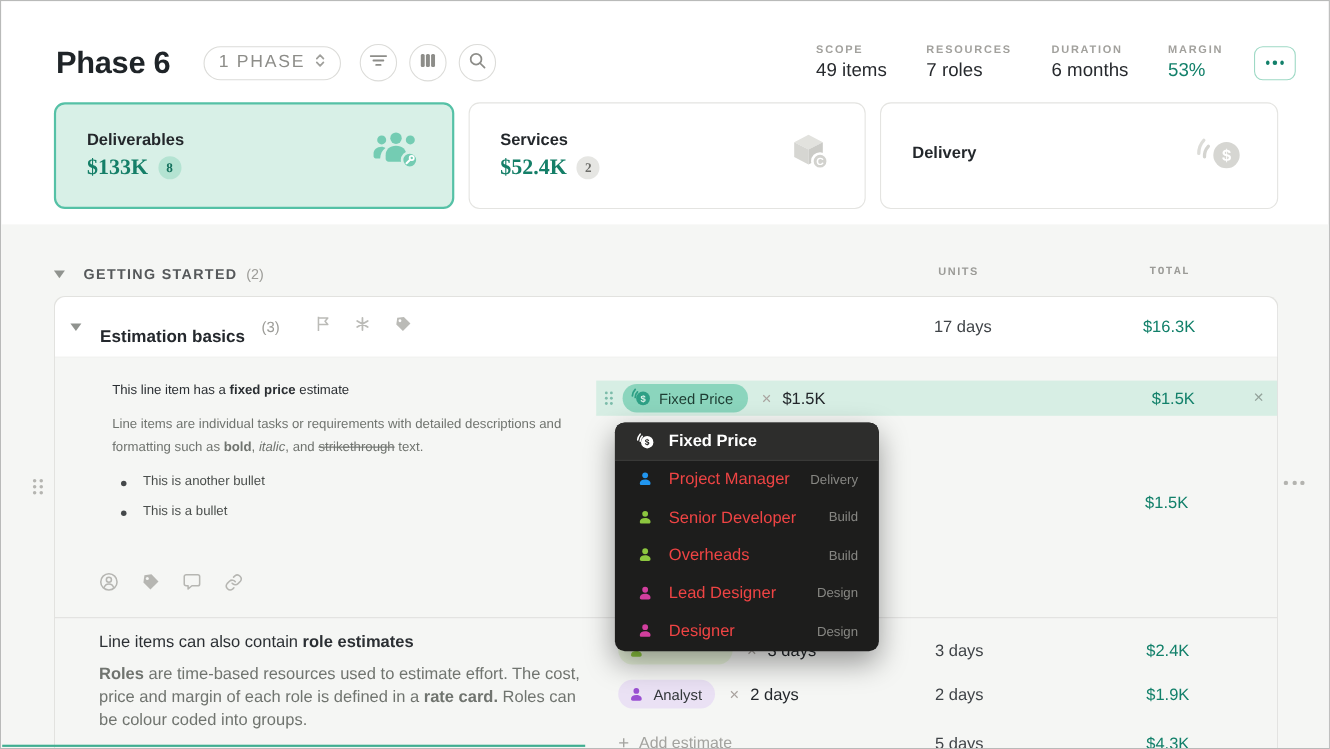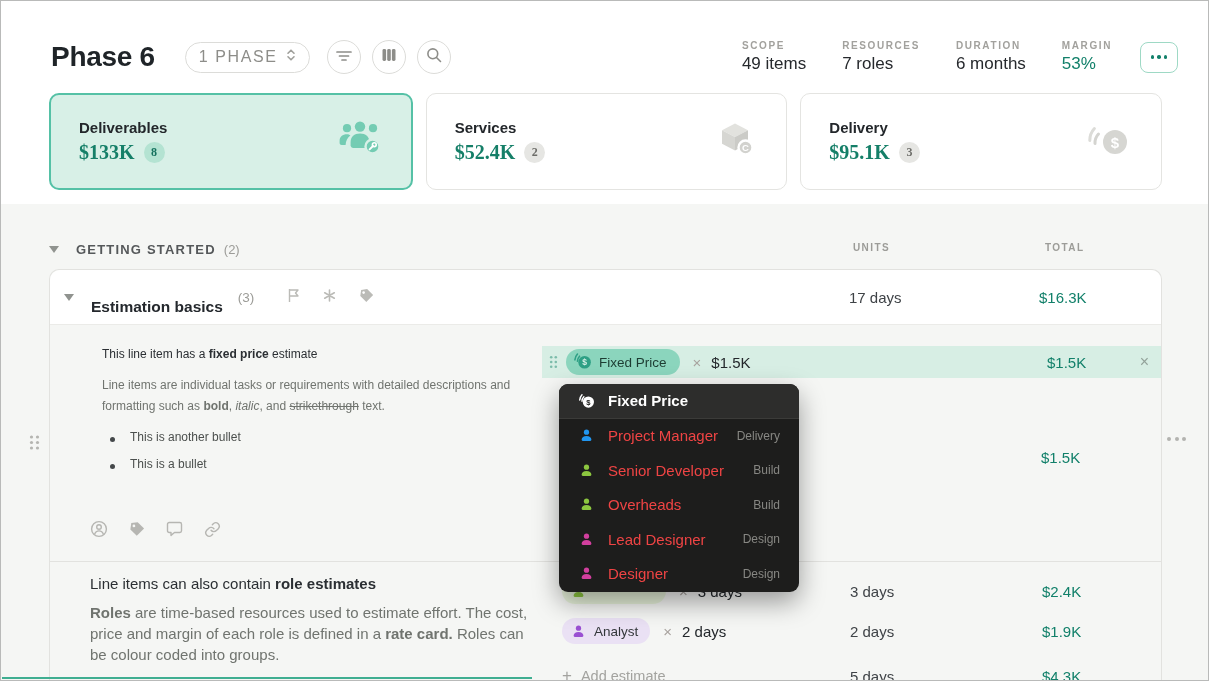--- a/index.html
+++ b/index.html
@@ -42,21 +42,21 @@
   .card.active .card-badge { background:#b4e3d2; color:#14715d; }
 
   
   .section-head { position:absolute; left:48px; top:237px; width:1113px; height:22px; display:flex; align-items:center; }
   .caret { width:0; height:0; border-left:5.5px solid transparent; border-right:5.5px solid transparent;
     border-top:7px solid #90938f; }
   .section-name { margin-left:17px; font-size:13px; font-weight:700; letter-spacing:1.2px; color:#55585a; }
   .section-count { margin-left:8px; font-size:13px; color:#9c9c98; }
   .col-head { position:absolute; top:4px; font-size:10px; font-weight:700; letter-spacing:1.4px; color:#9c9c98; }
   .col-head.units { left:804px; }
-  .col-head.total { left:996px; }
+  .col-head.total { left:996px;font-family:Liberation Mono, monospace; }
 
   
   .group { position:absolute; left:48px; top:268px; width:1113px; height:413px; background:#f5f6f4;
     border:1px solid #e2e2df; border-bottom:none; border-radius:10px 10px 0 0; }
   .group-head { position:relative; height:55px; background:#fff; border-bottom:1px solid #ebebe8;
     border-radius:10px 10px 0 0; display:flex; align-items:center; padding-left:14px; }
   .group-title { margin-left:17px; font-size:15.5px; font-weight:600; color:#24282d;margin-top:20px; }
   .group-count { margin-left:15px; font-size:13.5px; color:#9c9c98; }
   .group-icons { margin-left:34px; display:flex; align-items:center; gap:23px; }
   .gh-units { position:absolute; left:799px; font-size:15px; color:#3f4347; }
@@ -208,24 +208,20 @@
         <path d="M23 3.5l13 6.8L23 17 10 10.3z" fill="#e2e2de"></path>
         <path d="M10 10.3L23 17v13.5l-13-6.8z" fill="#d6d6d2"></path>
         <path d="M36 10.3L23 17v13.5l13-6.8z" fill="#cbcbc7"></path>
         <circle cx="33.5" cy="27.5" r="7" fill="#d2d2ce" stroke="#fff" stroke-width="2.4"></circle>
         <text x="33.5" y="31" text-anchor="middle" font-size="9.5" font-weight="bold" fill="#fff" font-family="Liberation Sans, sans-serif">C</text>
       </svg></span>
     </div>
     <div class="card">
       <div class="card-left">
         <div class="card-title">Delivery</div>
-        <div class="card-line">
-          <span class="card-value">$95.1K</span>
-          <span class="card-badge">3</span>
-        </div>
       </div>
       <span><svg width="46" height="40" viewBox="0 0 46 40">
         <path d="M8 23.5A13 13 0 0 1 11.5 14" stroke="#d4d4d0" stroke-width="3" fill="none" stroke-linecap="round"></path>
         <path d="M2.8 20.5A17.5 17.5 0 0 1 7.4 8.5" stroke="#dcdcd8" stroke-width="3" fill="none" stroke-linecap="round"></path>
         <circle cx="28" cy="22" r="12" fill="#d6d6d2"></circle>
         <text x="28" y="27.5" text-anchor="middle" font-size="15" font-weight="bold" fill="#fff" font-family="Liberation Sans, sans-serif">$</text>
       </svg></span>
     </div>
   </div>
 

